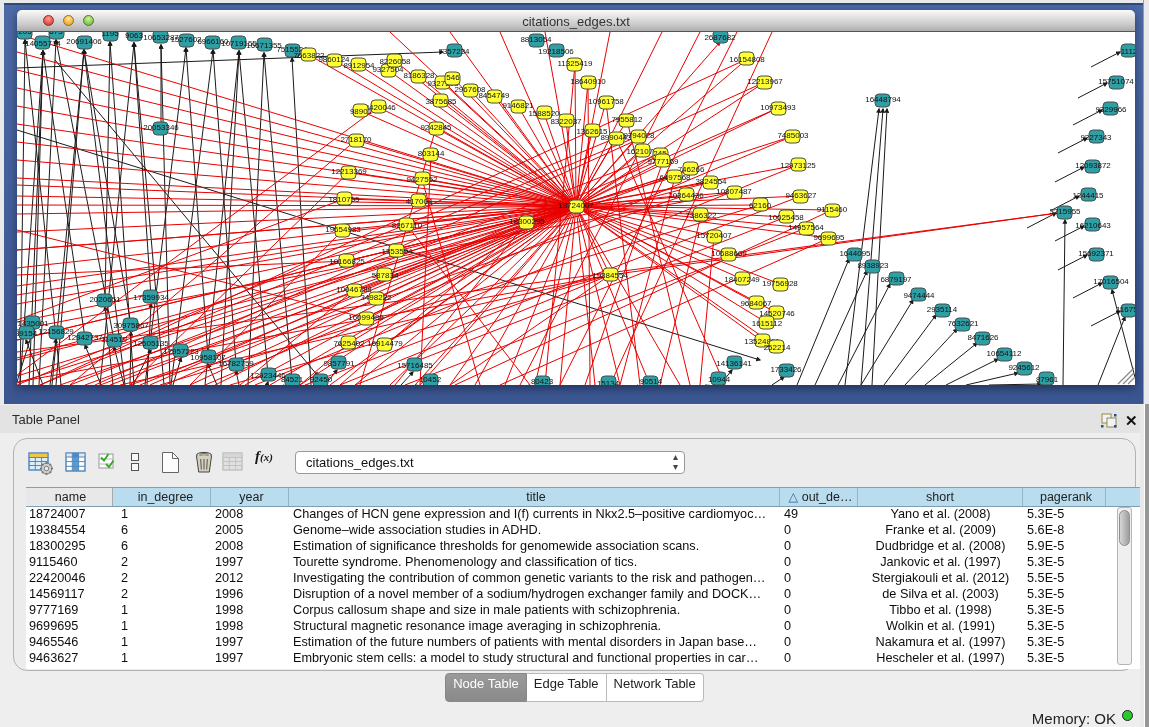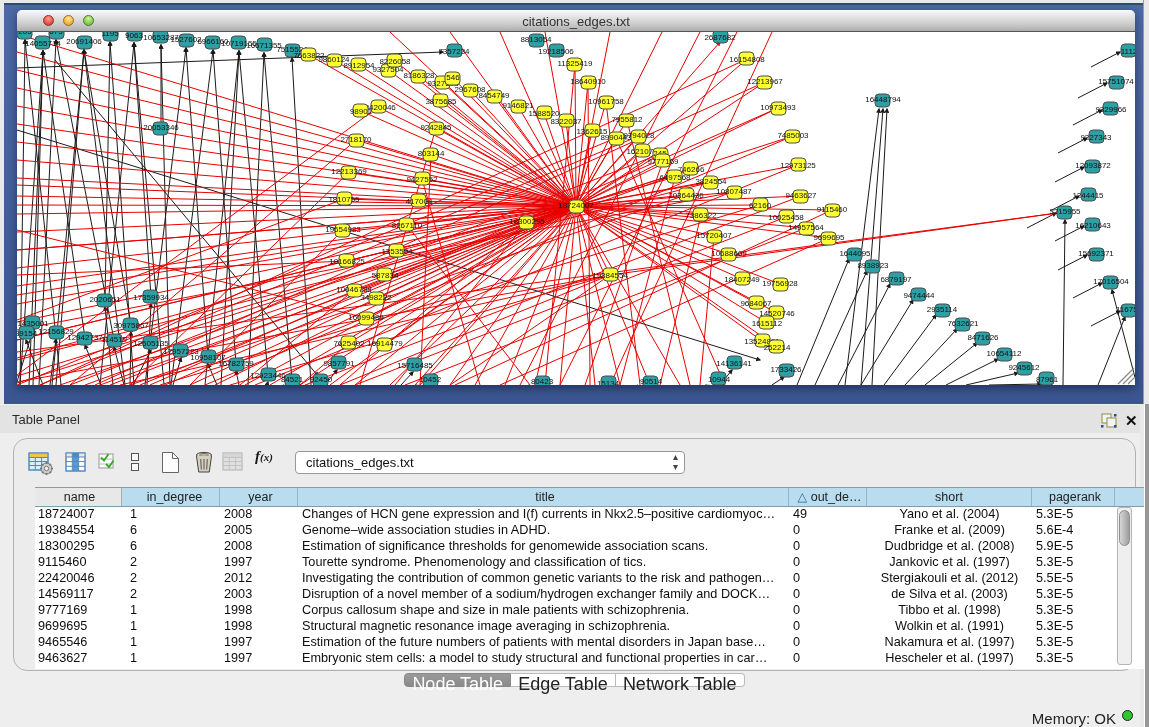--- a/index.html
+++ b/index.html
@@ -20,33 +20,33 @@
 #tpbar { position:absolute; left:0; top:1px; width:1140px; height:28px; background:#e3e3e3; }
 #tpbar span { position:absolute; left:12px; top:7px; font-size:13px; color:#2b2b2b; }
 #floatic { position:absolute; left:1101px; top:8px; }
 #closeic { position:absolute; left:1125px; top:7px; font-size:15px; font-weight:bold; color:#111; }
 #inner { position:absolute; left:13px; top:34px; width:1123px; height:233px; background:#ececec;
   border:1px solid #b2b2b2; border-radius:14px; }
 #toolbar { position:absolute; left:6px; top:6px; height:36px; width:1110px; }
 #combo { position:absolute; left:275px; top:6px; width:390px; height:23px; background:#fff;
   border:1px solid #999; border-radius:4px; font-size:13px; color:#111; line-height:21px; padding-left:10px; }
 #combo .arr { position:absolute; right:6px; top:0px; font-size:10px; color:#444; line-height:10px; }
-#tbl { position:absolute; left:21px; top:48px; width:1114px; height:182px; background:#fff; overflow:hidden; }
+#tbl { position:absolute; left:12px; top:48px; width:1114px; height:182px; background:#fff; overflow:hidden; }
 #thead { display:flex; height:20px; background:#b9ddee; border-top:1px solid #999; border-bottom:1px solid #7e9daf; font-size:12.5px; color:#222; }
 #thead div { border-right:1px solid #8fb7cb; text-align:center; line-height:19px; }
 #thead .c0 { background:#e8e8e8; border-right:1px solid #aaa; }
 .tr { display:flex; height:16px; font-size:12.7px; color:#0d0d0d; white-space:nowrap; }
 .c0 { width:87px; padding-left:3px; } .c1 { width:98px; padding-left:8px; }
 .c2 { width:78px; padding-left:4px; } .c3 { width:491px; padding-left:4px; overflow:hidden; }
 .c4 { width:78px; padding-left:4px; } .c5 { width:165px; text-align:center; }
 .c6 { width:83px; padding-left:4px; }
 #vsb { position:absolute; right:3px; top:68px; width:15px; height:158px; background:#efefef; border:1px solid #b5b5b5; border-radius:3px;}
 #vsb .thumb { position:absolute; left:1px; top:2px; width:11px; height:36px; background:linear-gradient(90deg,#d6d6d6,#9e9e9e); border:1px solid #909090; border-radius:6px; }
 #tabs { position:absolute; left:0; top:673px; width:1149px; height:24px; text-align:center; }
-#tabs .tab { display:inline-block; height:14px; line-height:20px; font-size:18px; padding:0 7px;
+#tabs .tab { display:inline-block; height:29px; line-height:20px; font-size:13px; padding:0 7px;
   background:#fff; border:1px solid #bbb; color:#222; }
 #tabs .sel { background:linear-gradient(#9a9a9a,#8a8a8a); color:#fff; border-color:#888; border-radius:4px 0 0 4px; }
 #tabs .t2 { border-left:none; }
 #tabs .t3 { border-left:none; border-radius:0 4px 4px 0; }
 #status { position:absolute; right:33px; top:710px; font-size:15px; color:#222; }
 #gdot { position:absolute; right:16px; top:710px; width:11px; height:11px; border-radius:50%;
   background:#2fc72f; border:1px solid #222; }
 #rstrip2 { position:absolute; left:1144px; top:404px; width:5px; height:323px; background:#969696; border-left:1px solid #fff; }
 #rstrip { position:absolute; right:0; top:0; width:6px; height:404px; background:#e9e9e9; border-left:1px solid #9a9a9a;}
 .icon { position:absolute; top:6px; }
@@ -706,31 +706,31 @@
             <div class="c4"><span style="color:#2a6496">△</span> out_de…</div>
             <div class="c5">short</div>
             <div class="c6">pagerank</div>
           </div>
         <div class="tr">
             <div class="c0">18724007</div>
             <div class="c1">1</div>
             <div class="c2">2008</div>
             <div class="c3">Changes of HCN gene expression and I(f) currents in Nkx2.5–positive cardiomyoc…</div>
             <div class="c4">49</div>
-            <div class="c5">Yano et al. (2004)</div>
+            <div class="c5">Yano et al. (2008)</div>
             <div class="c6">5.3E-5</div>
           </div>
 <div class="tr">
             <div class="c0">19384554</div>
             <div class="c1">6</div>
             <div class="c2">2005</div>
             <div class="c3">Genome–wide association studies in ADHD.</div>
             <div class="c4">0</div>
             <div class="c5">Franke et al. (2009)</div>
-            <div class="c6">5.6E-4</div>
+            <div class="c6">5.6E-8</div>
           </div>
 <div class="tr">
             <div class="c0">18300295</div>
             <div class="c1">6</div>
             <div class="c2">2008</div>
             <div class="c3">Estimation of significance thresholds for genomewide association scans.</div>
             <div class="c4">0</div>
             <div class="c5">Dudbridge et al. (2008)</div>
             <div class="c6">5.9E-5</div>
           </div>
@@ -748,21 +748,21 @@
             <div class="c1">2</div>
             <div class="c2">2012</div>
             <div class="c3">Investigating the contribution of common genetic variants to the risk and pathogen…</div>
             <div class="c4">0</div>
             <div class="c5">Stergiakouli et al. (2012)</div>
             <div class="c6">5.5E-5</div>
           </div>
 <div class="tr">
             <div class="c0">14569117</div>
             <div class="c1">2</div>
-            <div class="c2">2003</div>
+            <div class="c2">1996</div>
             <div class="c3">Disruption of a novel member of a sodium/hydrogen exchanger family and DOCK…</div>
             <div class="c4">0</div>
             <div class="c5">de Silva et al. (2003)</div>
             <div class="c6">5.3E-5</div>
           </div>
 <div class="tr">
             <div class="c0">9777169</div>
             <div class="c1">1</div>
             <div class="c2">1998</div>
             <div class="c3">Corpus callosum shape and size in male patients with schizophrenia.</div>

